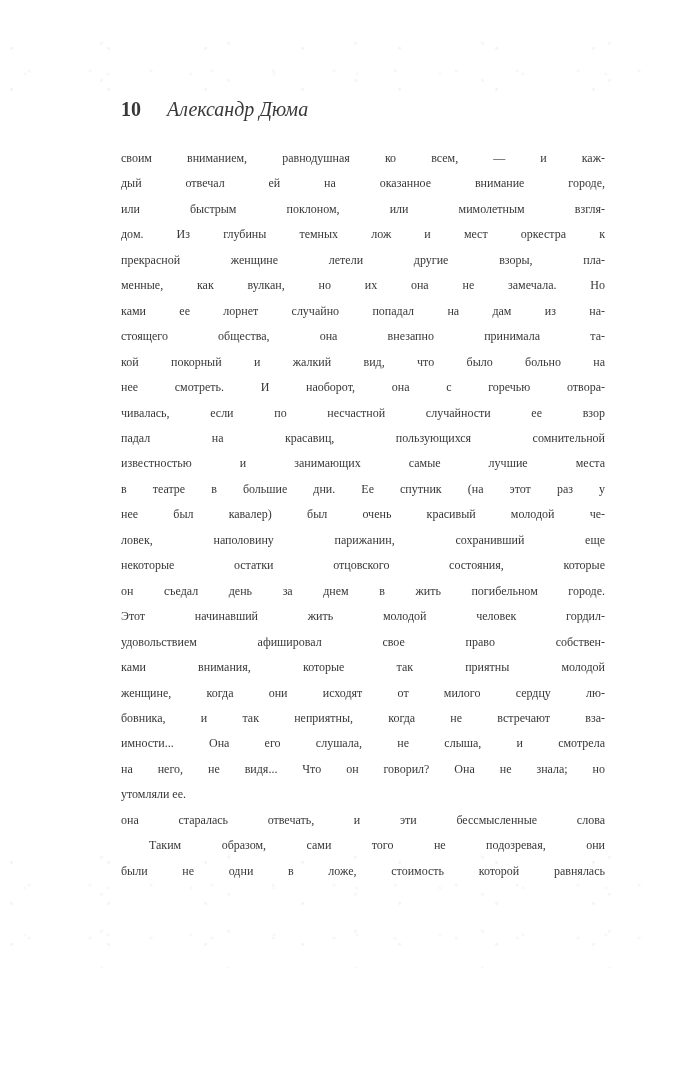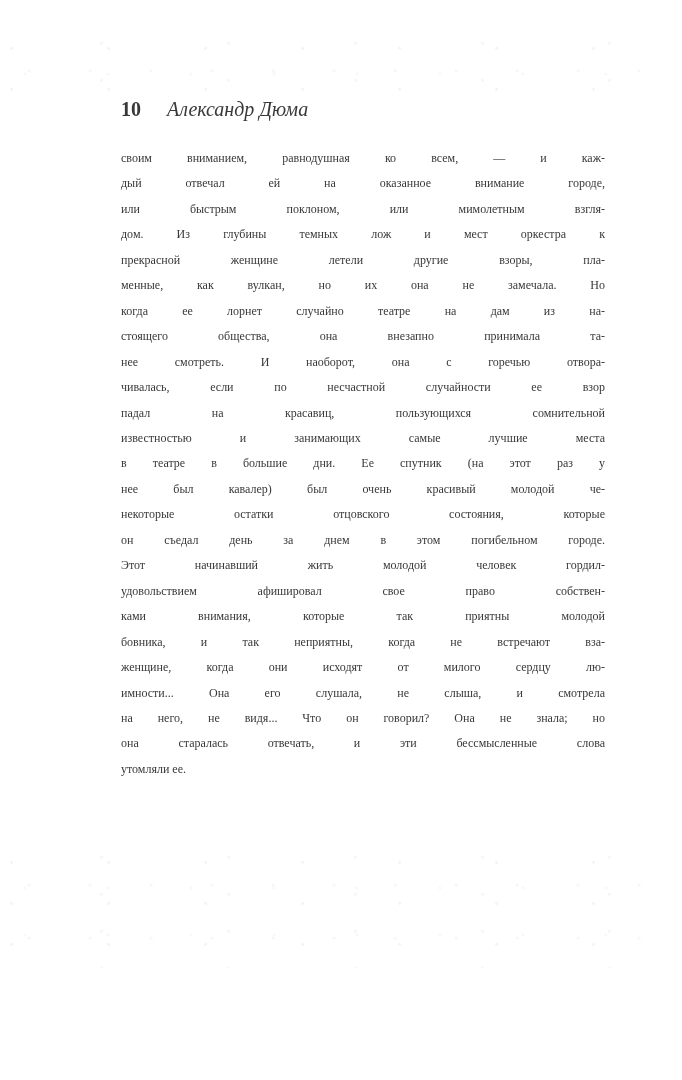--- a/index.html
+++ b/index.html
@@ -89,35 +89,41 @@
     </div>
 
     <div class="body-text">
         <div class="paragraph">
           <div class="line">своим вниманием, равнодушная ко всем, — и каж-</div>
           <div class="line">дый отвечал ей на оказанное внимание городе,</div>
           <div class="line">или быстрым поклоном, или мимолетным взгля-</div>
           <div class="line">дом. Из глубины темных лож и мест оркестра к</div>
           <div class="line">прекрасной женщине летели другие взоры, пла-</div>
           <div class="line">менные, как вулкан, но их она не замечала. Но</div>
-          <div class="line">когда ее лорнет случайно театре на дам из на-</div>
+          <div class="line">ками ее лорнет случайно попадал на дам из на-</div>
           <div class="line">стоящего общества, она внезапно принимала та-</div>
+          <div class="line">кой покорный и жалкий вид, что было больно на</div>
           <div class="line">нее смотреть. И наоборот, она с горечью отвора-</div>
           <div class="line">чивалась, если по несчастной случайности ее взор</div>
           <div class="line">падал на красавиц, пользующихся сомнительной</div>
           <div class="line">известностью и занимающих самые лучшие места</div>
           <div class="line">в театре в большие дни. Ее спутник (на этот раз у</div>
           <div class="line">нее был кавалер) был очень красивый молодой че-</div>
+          <div class="line">ловек, наполовину парижанин, сохранивший еще</div>
           <div class="line">некоторые остатки отцовского состояния, которые</div>
-          <div class="line">он съедал день за днем в этом погибельном городе.</div>
+          <div class="line">он съедал день за днем в жить погибельном городе.</div>
           <div class="line">Этот начинавший жить молодой человек гордил-</div>
           <div class="line">удовольствием афишировал свое право собствен-</div>
           <div class="line">ками внимания, которые так приятны молодой</div>
+          <div class="line">женщине, когда они исходят от милого сердцу лю-</div>
           <div class="line">бовника, и так неприятны, когда не встречают вза-</div>
-          <div class="line">женщине, когда они исходят от милого сердцу лю-</div>
           <div class="line">имности... Она его слушала, не слыша, и смотрела</div>
           <div class="line">на него, не видя... Что он говорил? Она не знала; но</div>
+          <div class="line last">утомляли ее.</div>
           <div class="line">она старалась отвечать, и эти бессмысленные слова</div>
-          <div class="line last">утомляли ее.</div>
+        </div>
+        <div class="paragraph">
+          <div class="line indent">Таким образом, сами того не подозревая, они</div>
+          <div class="line">были не одни в ложе, стоимость которой равнялась</div>
         </div>
       </div>
   </div>
 </div>
 
 </body></html>

